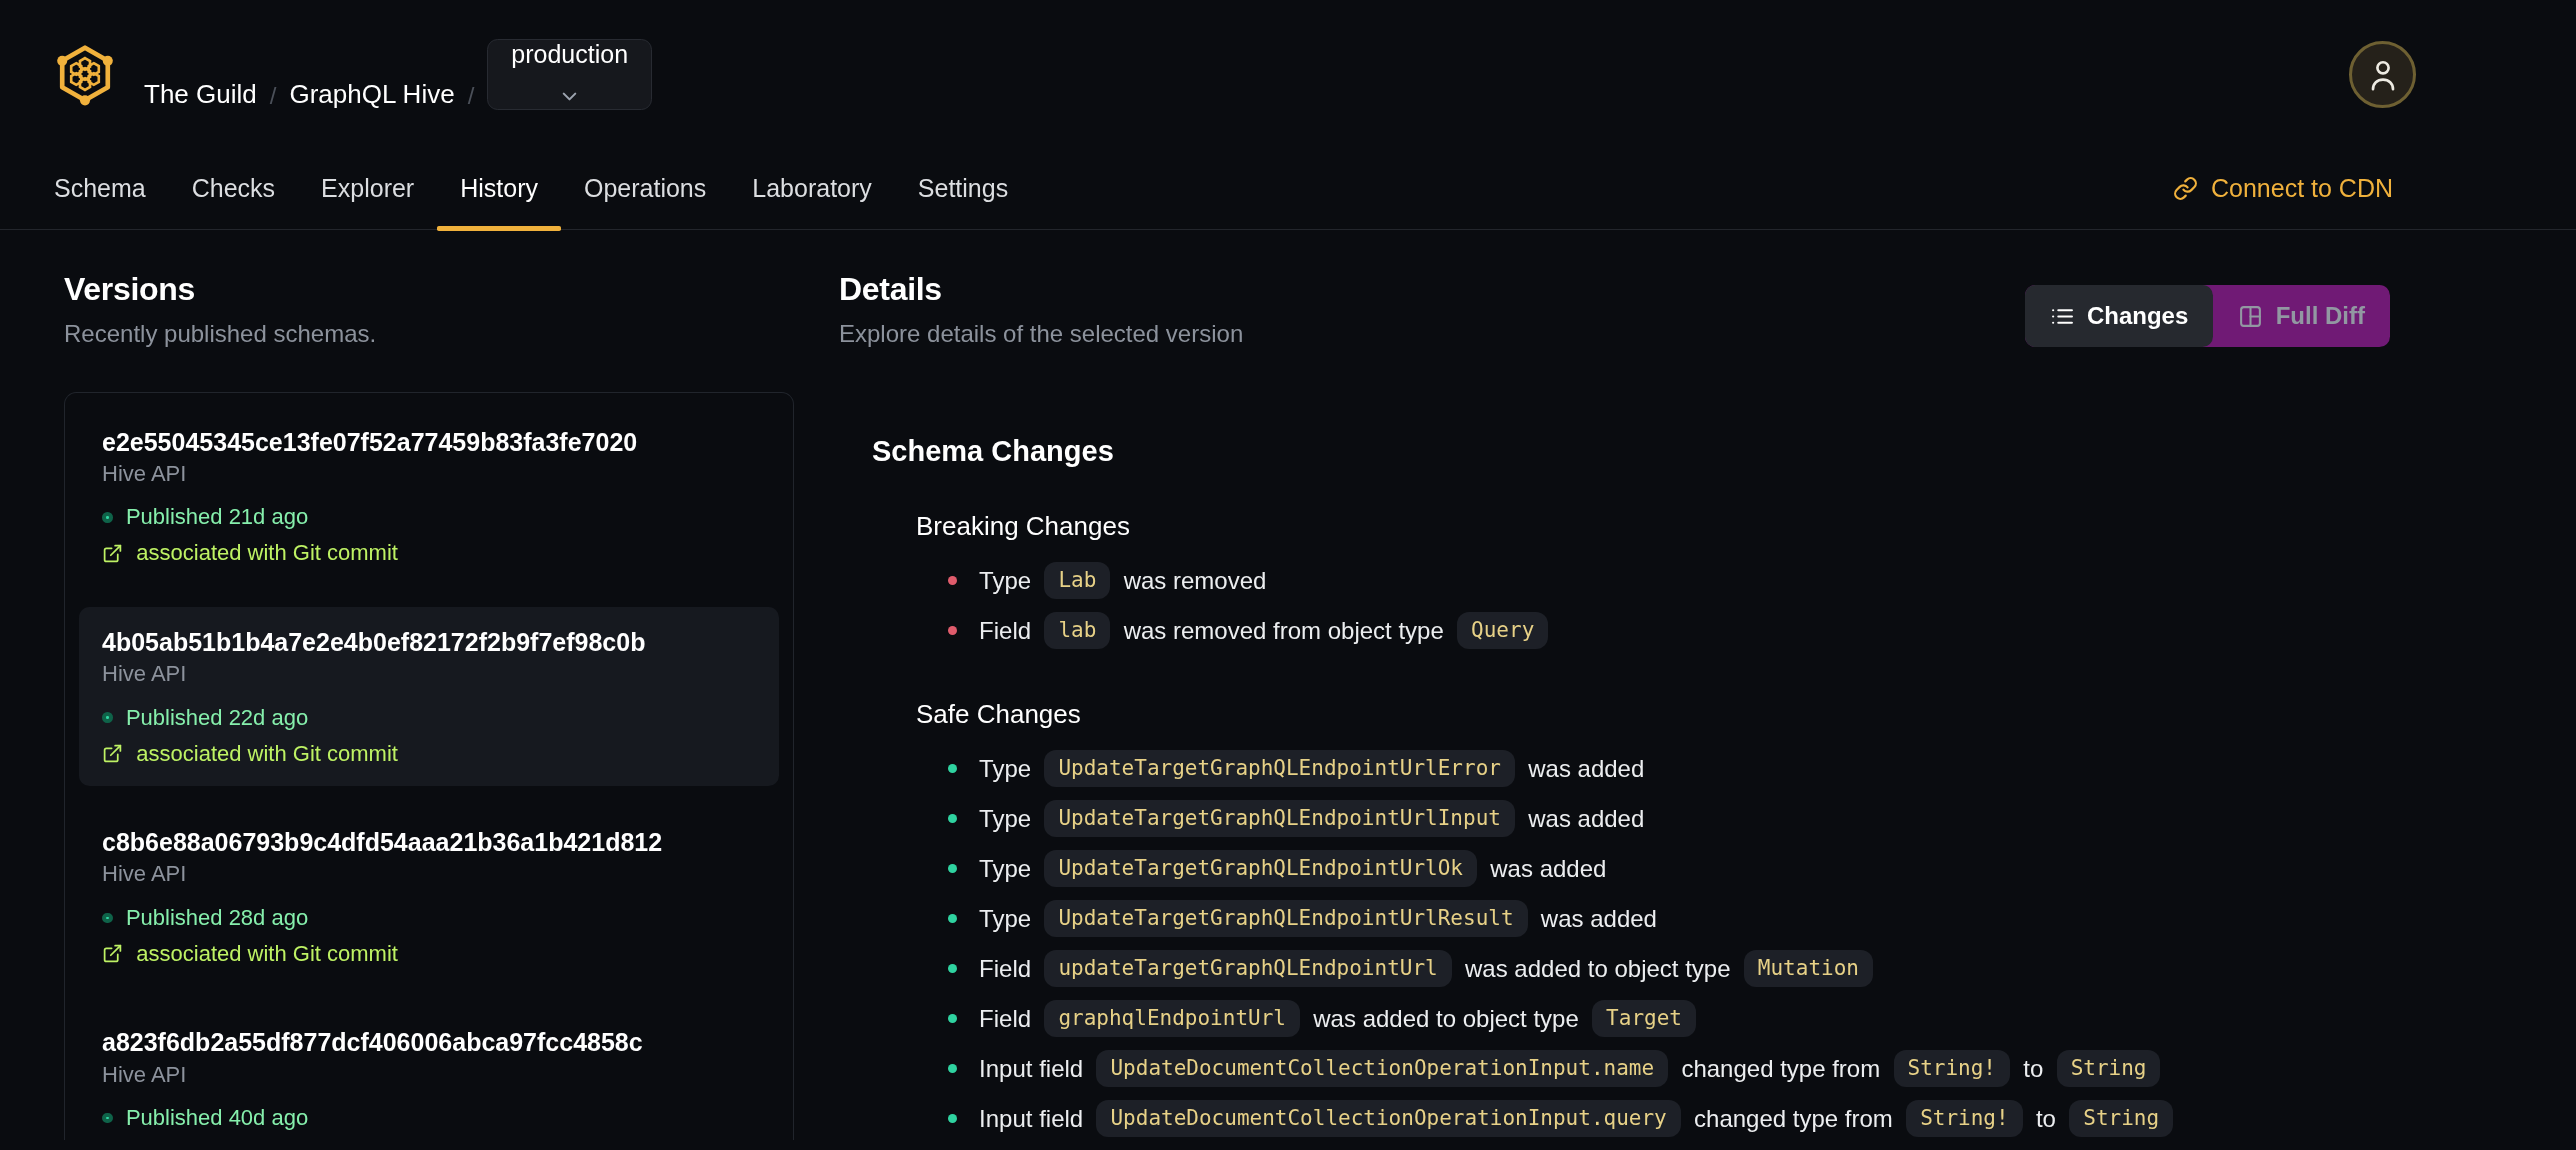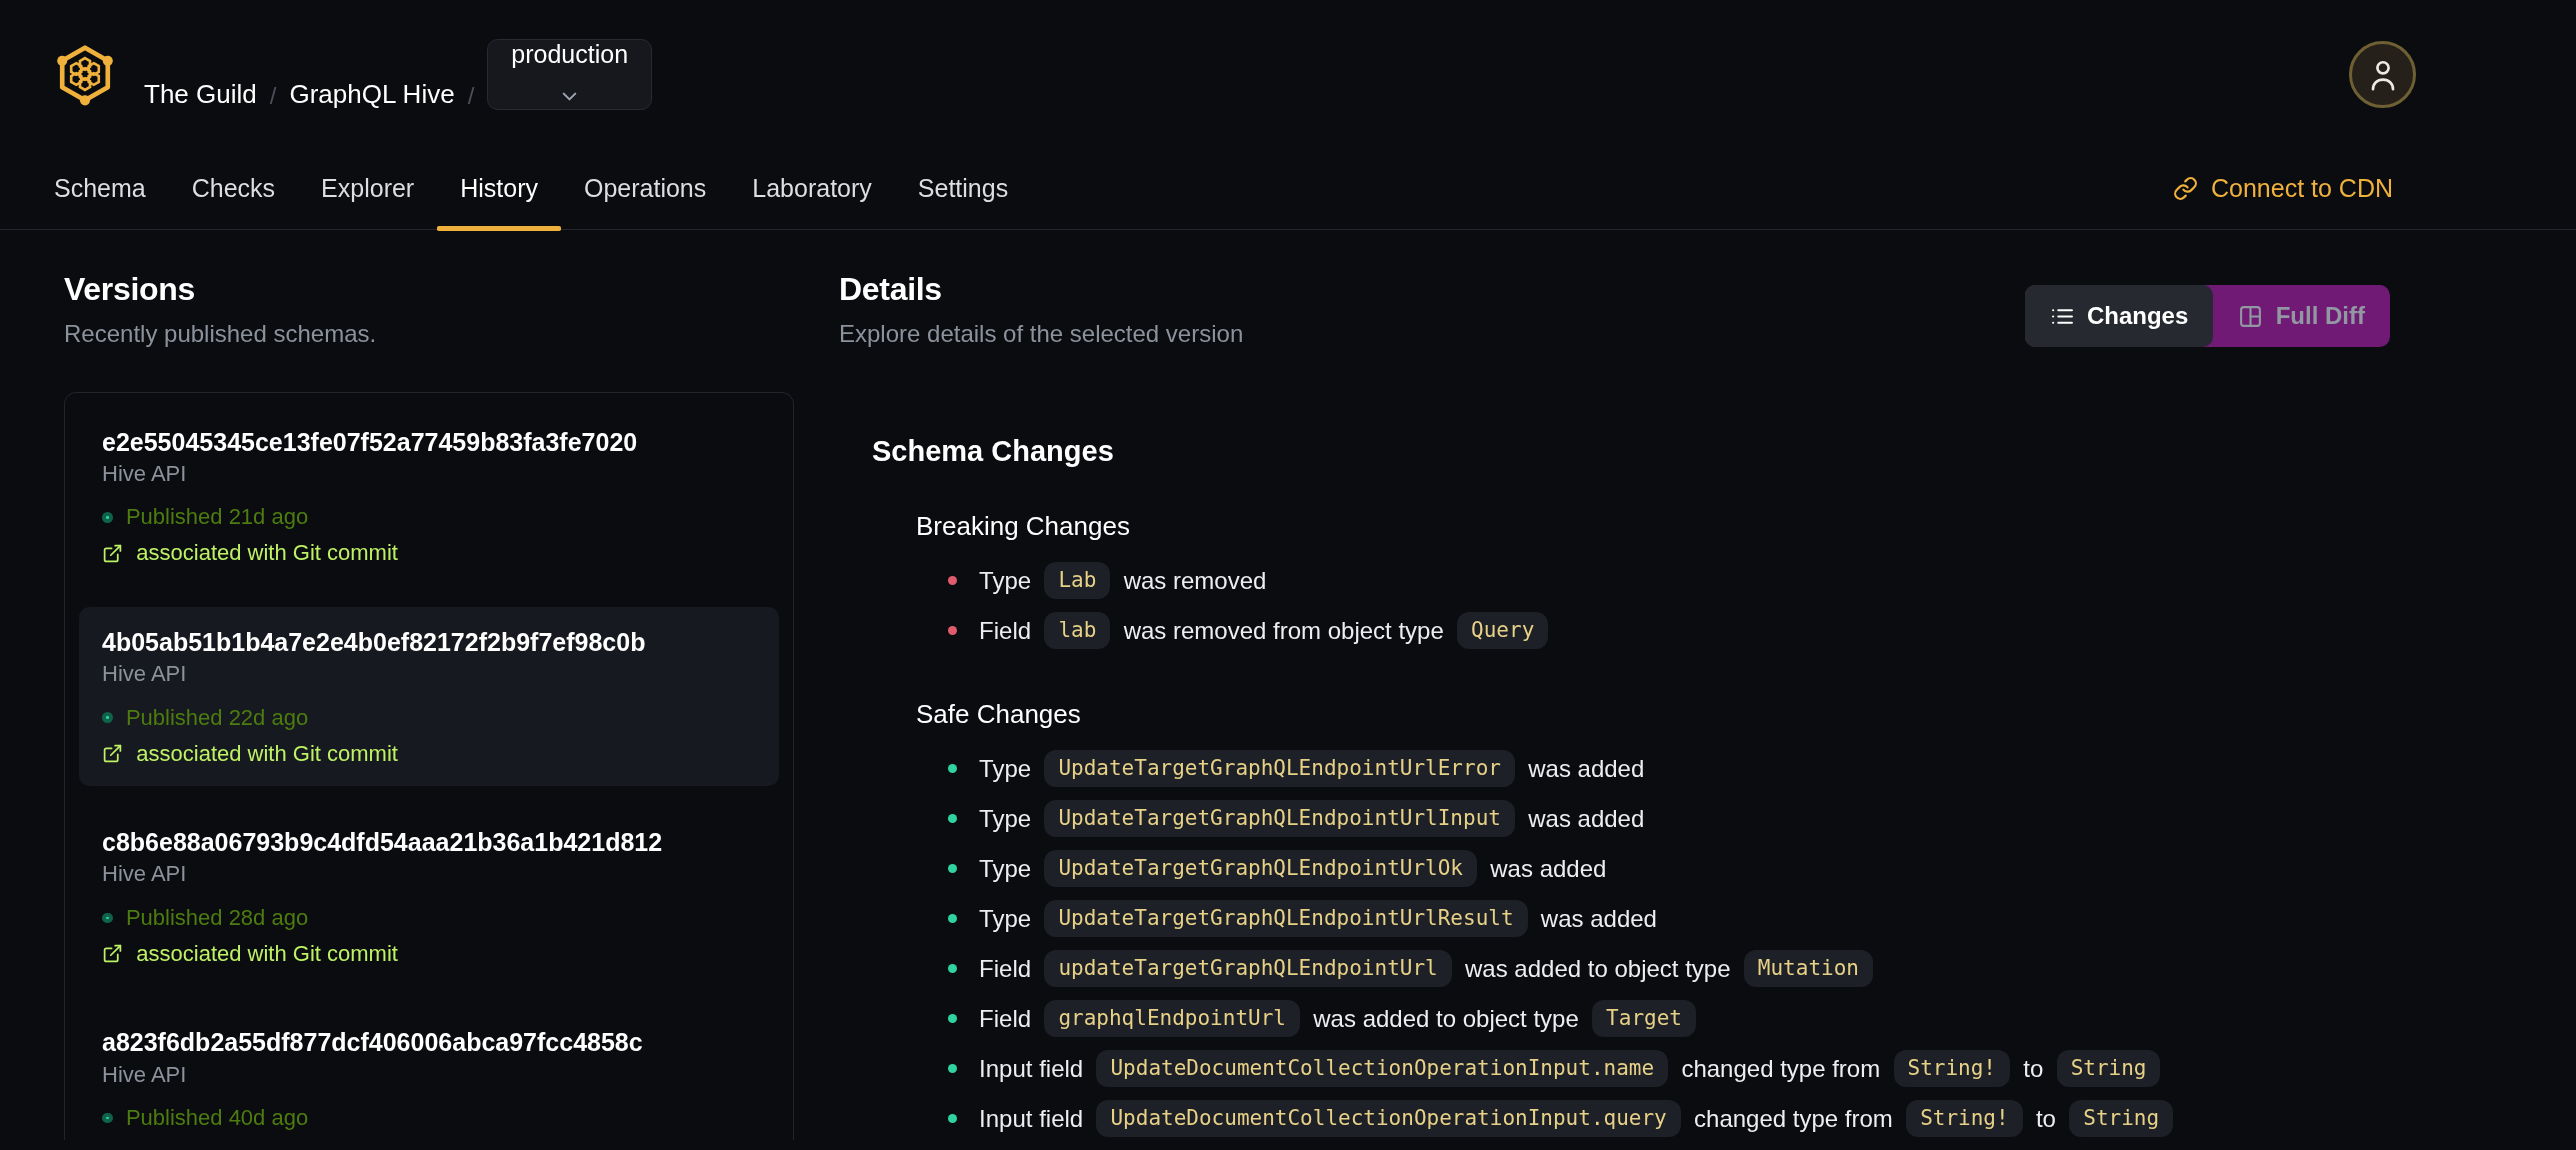--- a/index.html
+++ b/index.html
@@ -63,21 +63,21 @@
     margin-top:44px;height:748px;overflow:hidden;
     border:0.9px solid var(--border);border-bottom:none;
     border-radius:12.4px 12.4px 0 0;padding:14px;
     display:flex;flex-direction:column;gap:21px;
   }
   .vcard{border-radius:10.6px;padding:21px 23px;cursor:pointer;flex:none;}
   .vcard.selected{background:var(--card-sel);}
   .vhash{font-size:25px;font-weight:600;color:#fff;line-height:28px;white-space:nowrap;}
   .vservice{margin-top:5.3px;font-size:22px;color:var(--muted);line-height:25px;}
   .vrow{display:flex;align-items:center;gap:13.3px;font-size:22px;}
-  .vrow.pub{margin-top:21px;color:#4d7c0f;height:21px;}
+  .vrow.pub{margin-top:21px;color:#86efac;height:21px;}
   .vrow.git{margin-top:14px;color:#bef264;height:23px;text-align:right;}
   .pubdot{width:10.6px;height:10.6px;border-radius:50%;background:#2fd6a2;border:4.4px solid #0f6349;flex:none;}
   
   .details-head{display:flex;justify-content:space-between;align-items:flex-start;}
   .view-toggle{display:flex;background:#701a75;border-radius:10.6px;margin-top:14px;flex:none;}
   .vt-btn{
     display:flex;align-items:center;gap:12.4px;height:62px;padding:0 25px;
     background:transparent;border:none;border-radius:10.6px;
     font-family:"Liberation Sans",sans-serif;font-size:24px;font-weight:600;color:#9298a2;cursor:pointer;
   }

